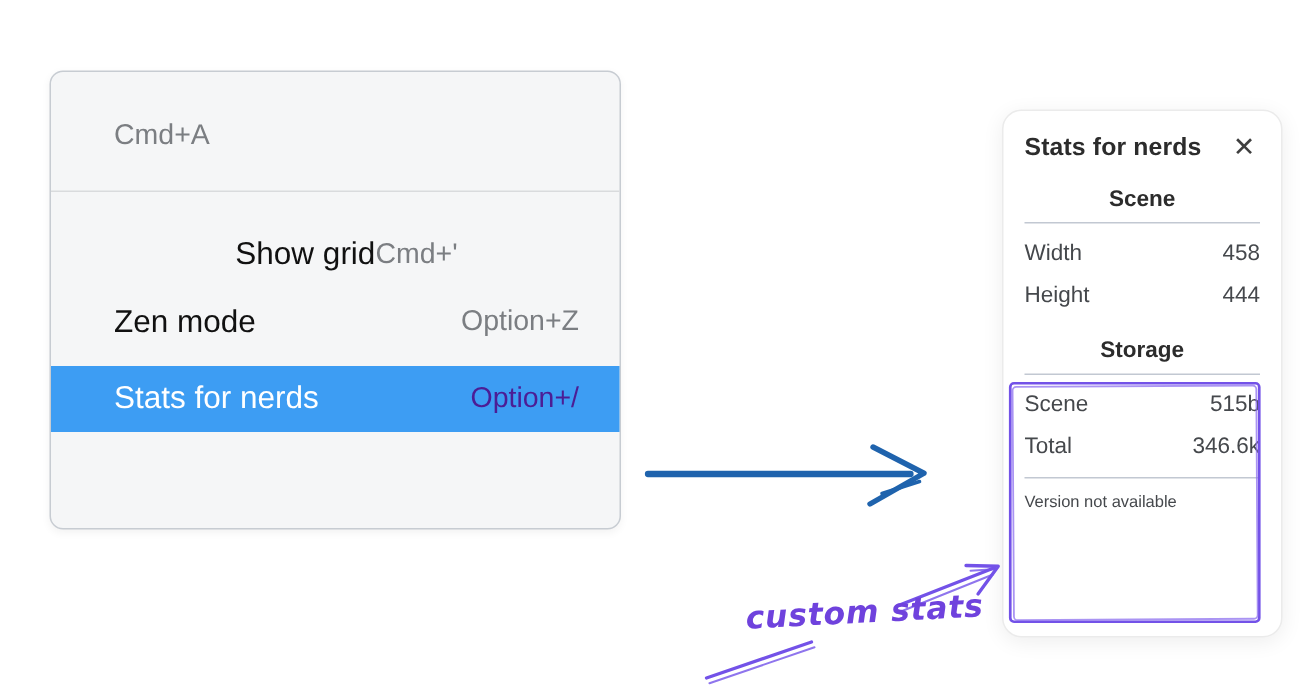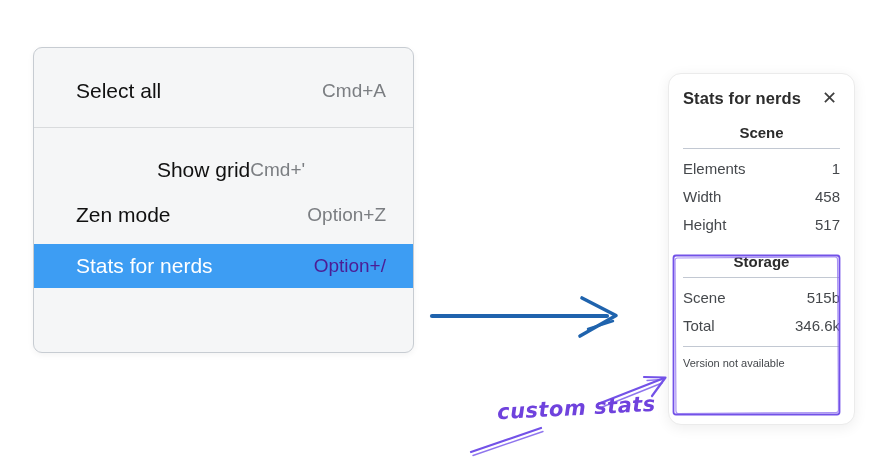--- a/index.html
+++ b/index.html
@@ -58,21 +58,20 @@
     transform:rotate(-3deg); white-space:nowrap;
   }
 </style>
 </head>
 <body>
 
 <div class="canvas">
 
   <div class="menu">
     <div class="menu-item first">
-      <span>Select all</span>
       <span class="shortcut">Cmd+A</span>
     </div>
     <hr class="menu-divider">
     <div class="menu-item after-divider">
       <span>Show grid</span>
       <span class="shortcut">Cmd+'</span>
     </div>
     <div class="menu-item">
       <span>Zen mode</span>
       <span class="shortcut">Option+Z</span>
@@ -85,30 +84,26 @@
 
   <div class="panel">
     <div class="panel-header">
       <span class="panel-title">Stats for nerds</span>
       <button class="panel-close">✕</button>
     </div>
 
     <div class="section-heading">Scene</div>
     <hr class="section-rule">
     <div class="stat-row">
-      <span>Elements</span>
-      <span class="stat-value">1</span>
-    </div>
-    <div class="stat-row">
       <span>Width</span>
       <span class="stat-value">458</span>
     </div>
     <div class="stat-row">
       <span>Height</span>
-      <span class="stat-value">517</span>
+      <span class="stat-value">444</span>
     </div>
 
     <div class="section-heading">Storage</div>
     <hr class="section-rule">
     <div class="stat-row">
       <span>Scene</span>
       <span class="stat-value">515b</span>
     </div>
     <div class="stat-row">
       <span>Total</span>

